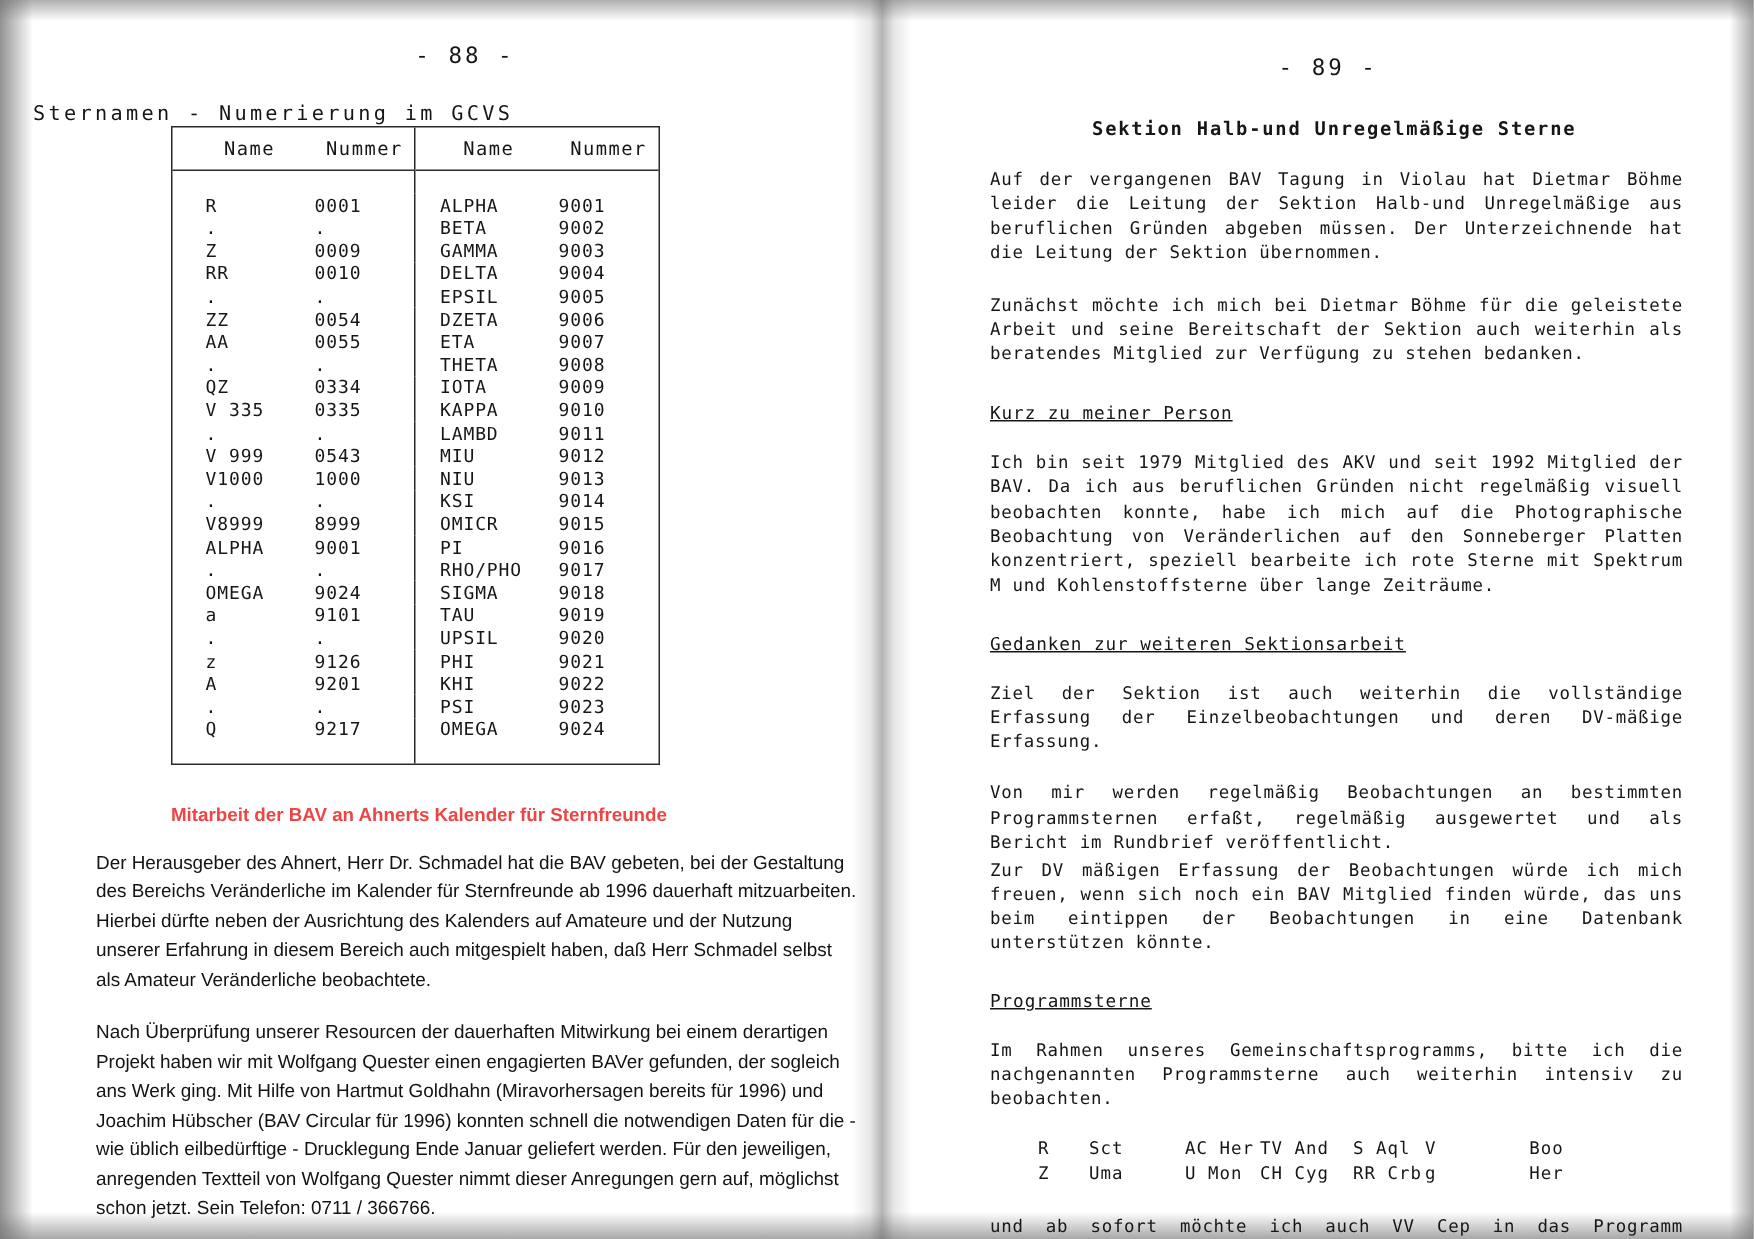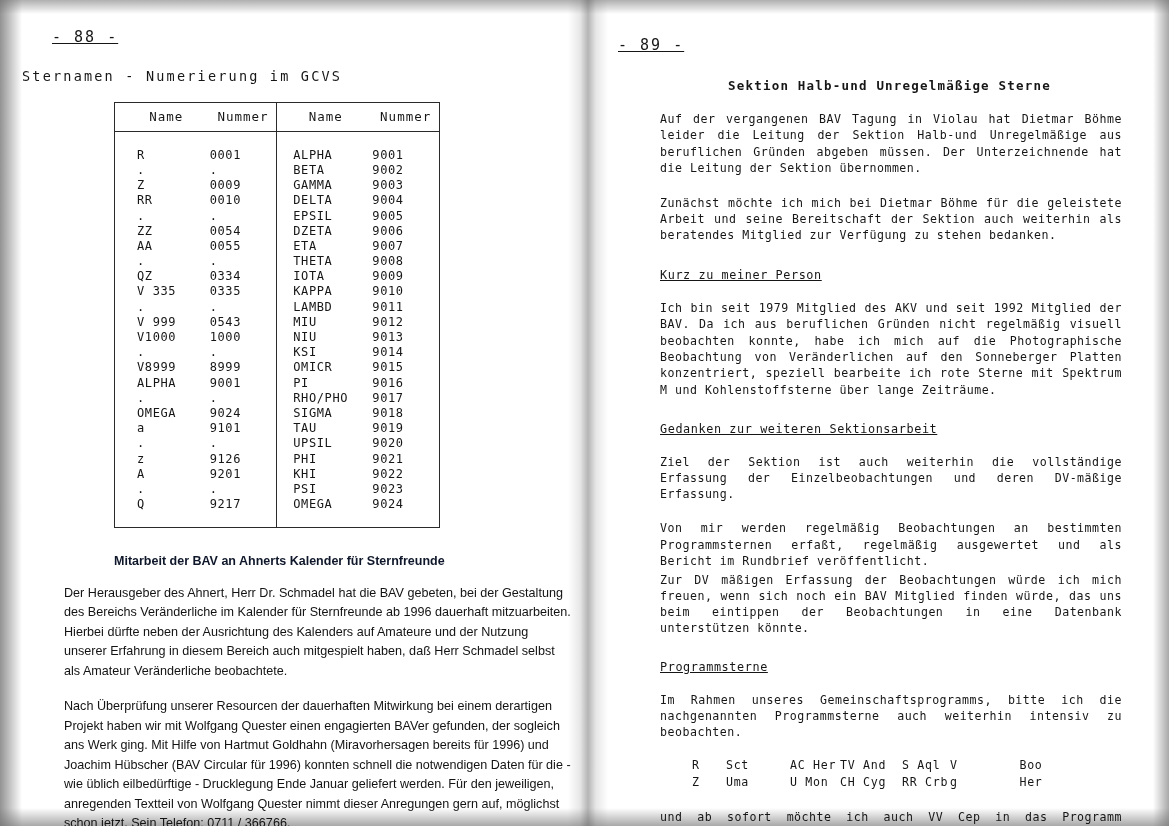--- a/index.html
+++ b/index.html
@@ -53,38 +53,37 @@
 
   .page {
     position: absolute;
     top: 0;
     height: 826px;
   }
   .page-left  { left: 22px;  width: 546px; }
   .page-right { left: 608px; width: 545px; }
 
   .folio {
+    text-align: center;
     font-size: 15px;
     letter-spacing: 2px;
     color: #1a1a1a;
-    text-decoration: underline;
   }
   .page-left .folio  { margin-top: 28px; margin-left: 30px; }
   .page-right .folio { margin-top: 36px; margin-left: 10px; }
 
   .mono { font-family: "DejaVu Sans Mono", monospace; color: #161616; }
 
   
   .l-heading {
     margin-top: 22px;
     font-size: 13.5px;
     letter-spacing: 2.2px;
   }
   .table-wrap {
-    margin-top: 18px;
     margin-left: 92px;
     width: 324px;
     border: 1.3px solid #2a2a2a;
     padding: 0;
   }
   table.gcvs {
     border-collapse: collapse;
     width: 100%;
     font-size: 12px;
     letter-spacing: 0.6px;
@@ -111,21 +110,21 @@
   th.h-sep { border-left: 1.2px solid #2a2a2a; }
   .tbl-pad-top td { height: 8px; }
   .tbl-pad-bot td { height: 8px; }
 
   .l-subhead {
     margin-top: 26px;
     margin-left: 92px;
     font-family: "Liberation Sans", sans-serif;
     font-weight: bold;
     font-size: 12.5px;
-    color: #0f172a;
+    color: #ef4444;
   }
   .l-para {
     margin-top: 16px;
     margin-left: 42px;
     width: 510px;
     font-family: "Liberation Sans", sans-serif;
     font-size: 12.6px;
     line-height: 19.5px;
     color: #131313;
     text-align: left;

